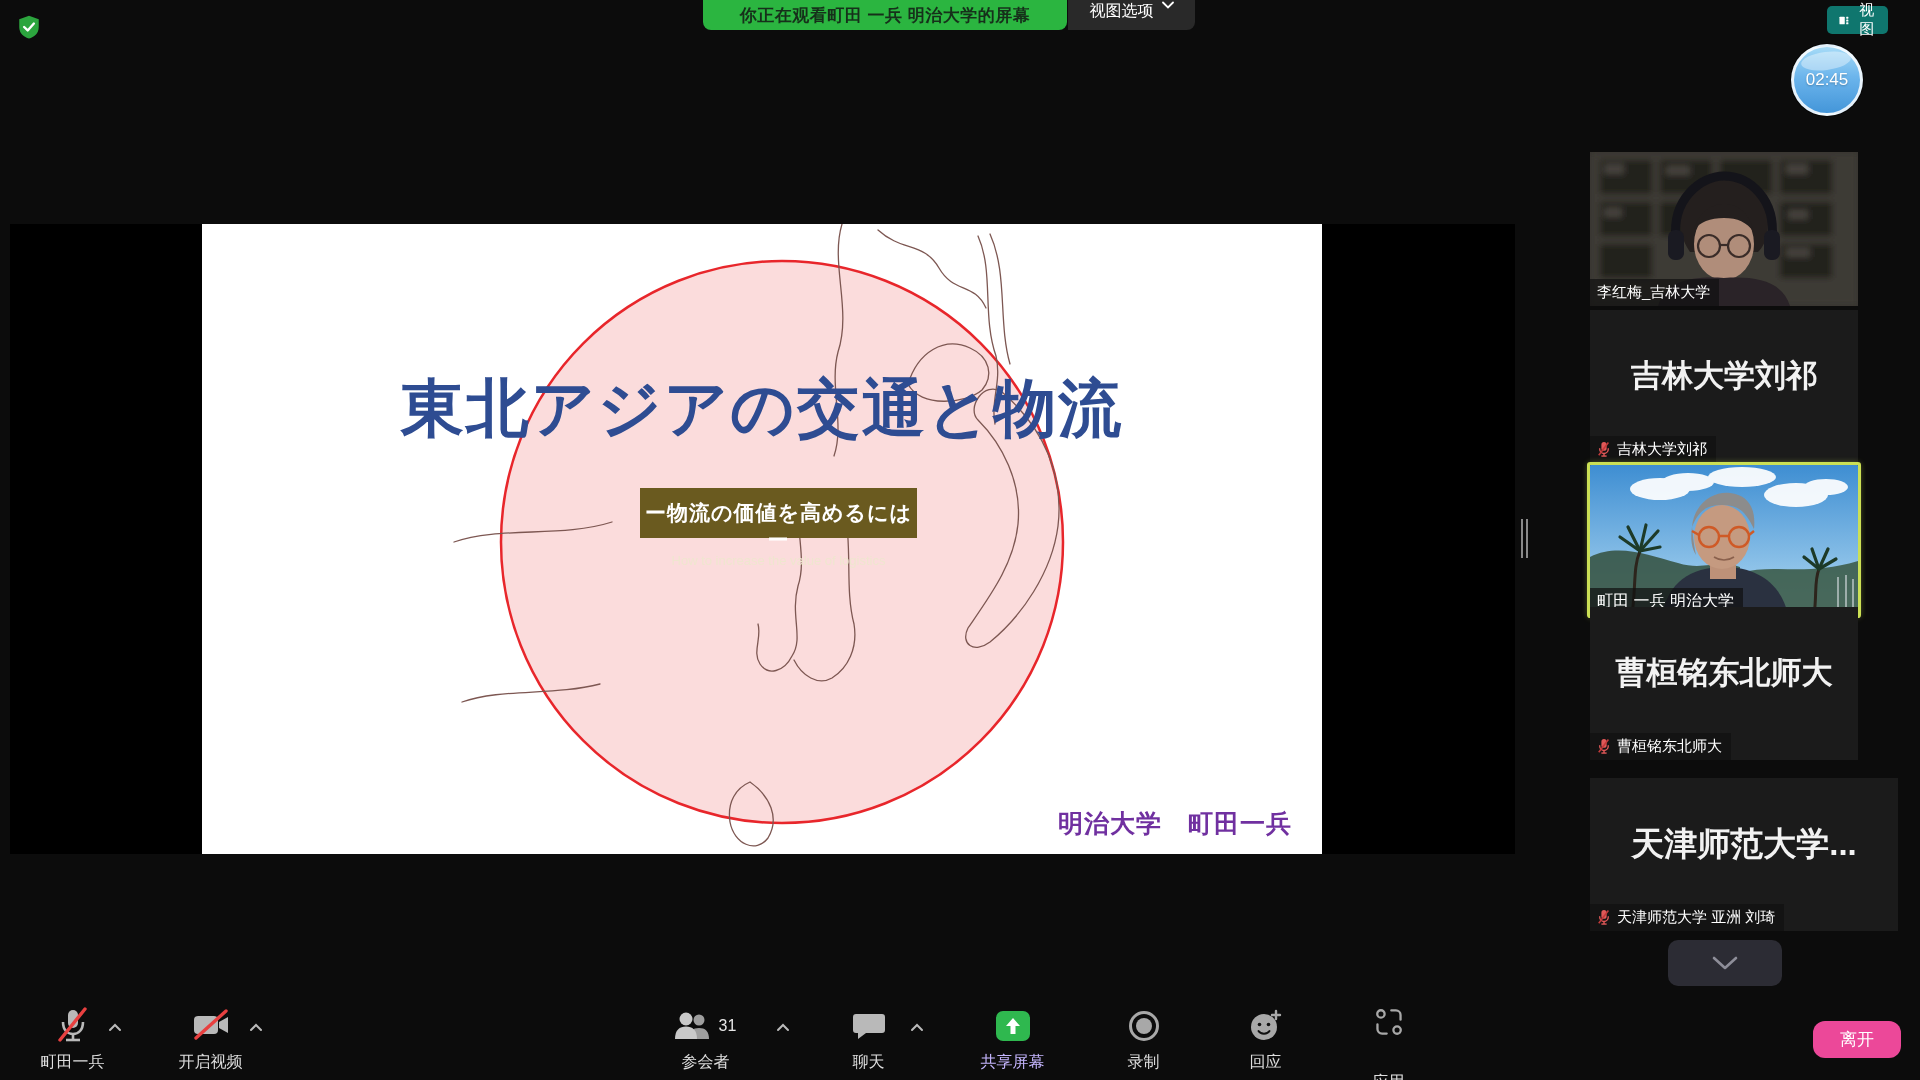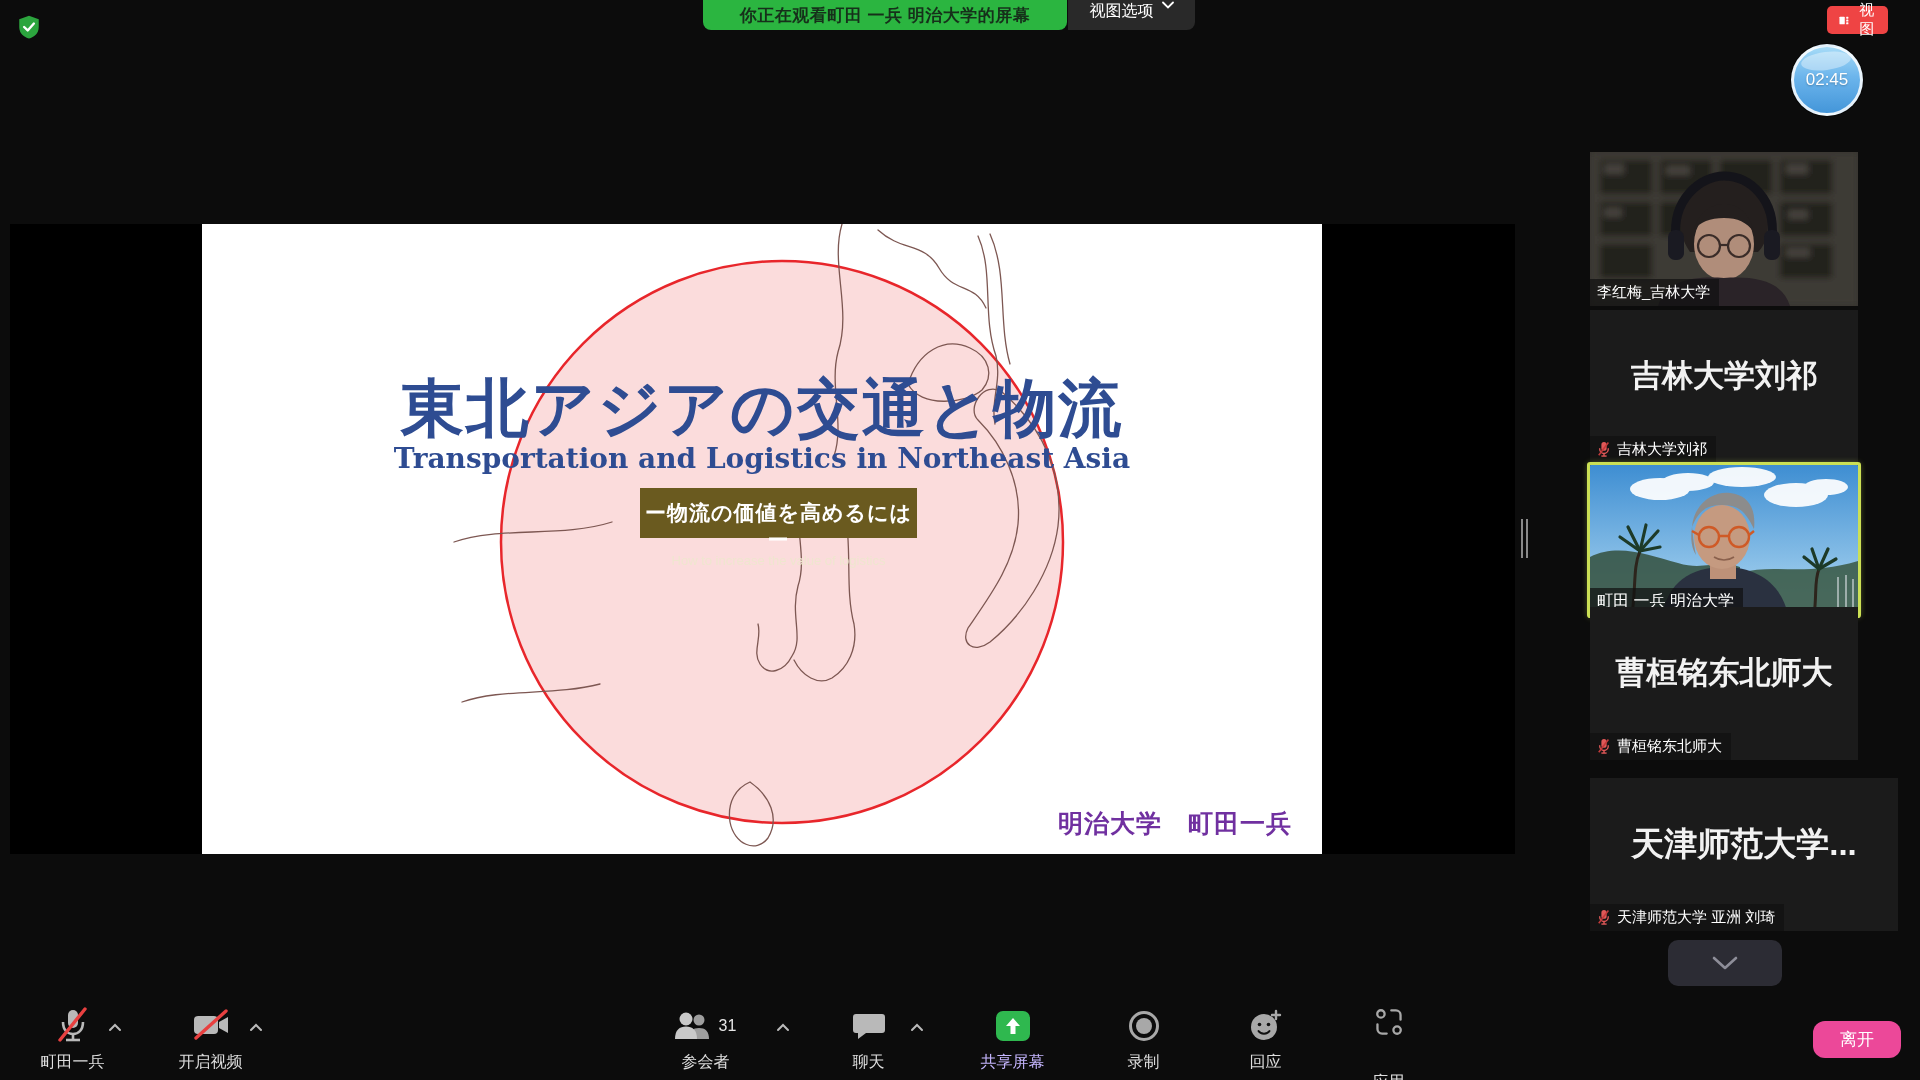--- a/index.html
+++ b/index.html
@@ -16,21 +16,21 @@
     position:absolute;left:703px;top:0;width:364px;height:30px;background:#2bb540;
     border-radius:0 0 8px 8px;display:flex;align-items:center;justify-content:center;
     color:#16301a;font-size:17px;font-weight:bold;letter-spacing:.5px;
   }
   .view-options{
     position:absolute;left:1068px;top:0;width:127px;height:30px;background:#292929;
     border:none;border-radius:0 0 8px 0;color:#fff;font-size:16px;
     display:flex;align-items:flex-start;justify-content:center;gap:8px;cursor:pointer;
   }
   .view-btn{
-    position:absolute;left:1827px;top:6px;height:28px;padding:8px 11px;background:#ef4444;
+    position:absolute;left:1827px;top:6px;height:28px;padding:8px 11px;background:#0f766e;
     border:none;border-radius:5px;color:#fff;font-size:15px;
     display:flex;align-items:center;gap:7px;cursor:pointer;
   }
   .timer{
     position:absolute;left:1791px;top:44px;width:66px;height:66px;border-radius:50%;
     border:3px solid rgba(255,255,255,.85);
     background:linear-gradient(180deg,#a6dbf7 0%,#6cb5ec 45%,#4496d9 100%);
     display:flex;align-items:center;justify-content:center;color:#fff;font-size:17px;
     box-shadow:0 0 0 1px rgba(0,0,0,.5);overflow:hidden;cursor:pointer;
   }
@@ -152,21 +152,20 @@
           <path d="M706,160 C716,128 742,112 768,124 C788,133 792,152 780,166 C764,180 718,184 706,160 Z"></path>
           <path d="M800,168 C842,204 862,252 856,302 C850,348 820,392 788,418 C772,430 758,420 766,404 C788,372 812,340 816,300 C820,258 800,220 776,196 C764,184 782,156 800,168 Z"></path>
           <path d="M600,268 C590,300 606,332 596,362 C588,392 602,414 590,432 C582,448 566,452 558,440 C550,428 560,414 556,400"></path>
           <path d="M640,278 C652,318 642,362 652,400 C656,424 646,444 630,454 C616,462 600,452 592,436"></path>
           <path d="M252,318 C298,302 360,314 410,298"></path>
           <path d="M260,478 C300,464 352,472 398,460"></path>
           <path d="M548,558 C568,572 578,594 566,614 C554,630 532,620 528,598 C525,578 534,564 548,558 Z"></path>
         </g>
       </svg>
       <div class="title-ja">東北アジアの交通と物流</div>
-      <div class="title-en">Transportation and Logistics in Northeast Asia</div>
       <div class="badge">
         <div class="badge-ja">ー物流の価値を高めるにはー</div>
         <div class="badge-en">How to increase the value of logistics</div>
       </div>
       <div class="credit">明治大学　町田一兵</div>
     </div>
   </div>
 
   <div class="handle"></div>
 

